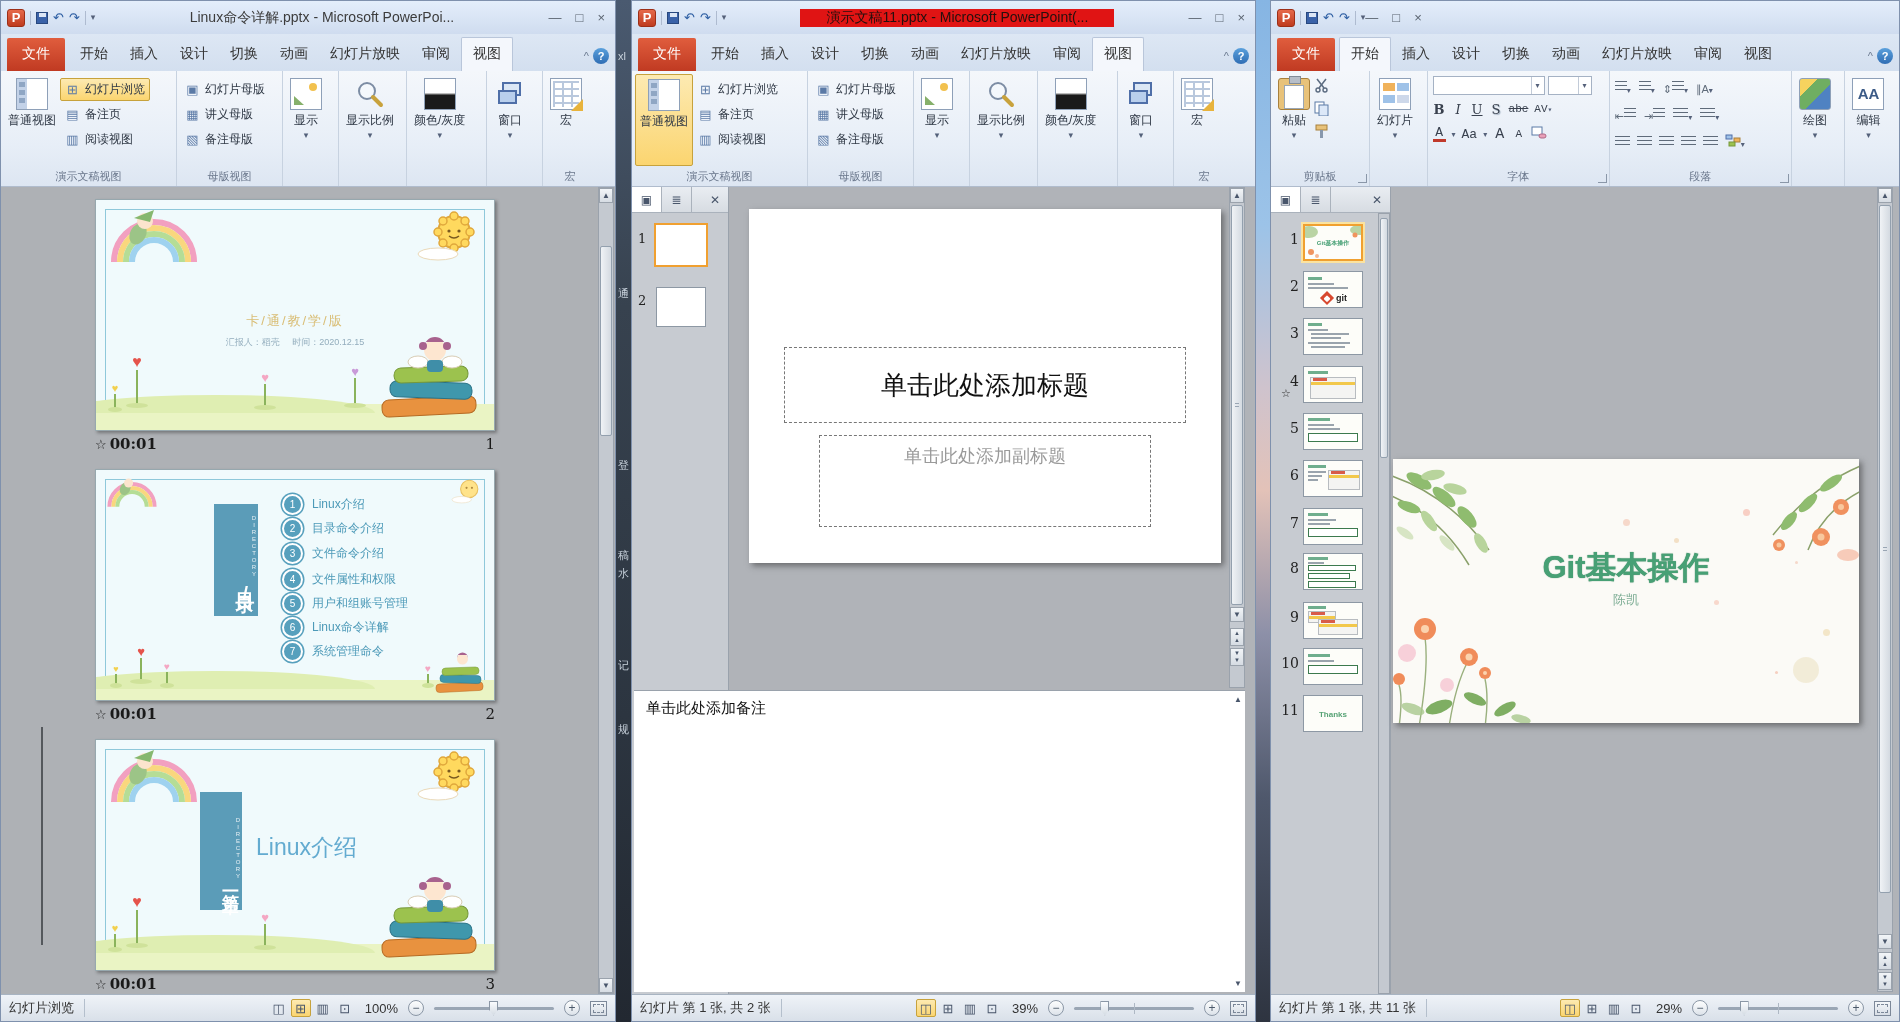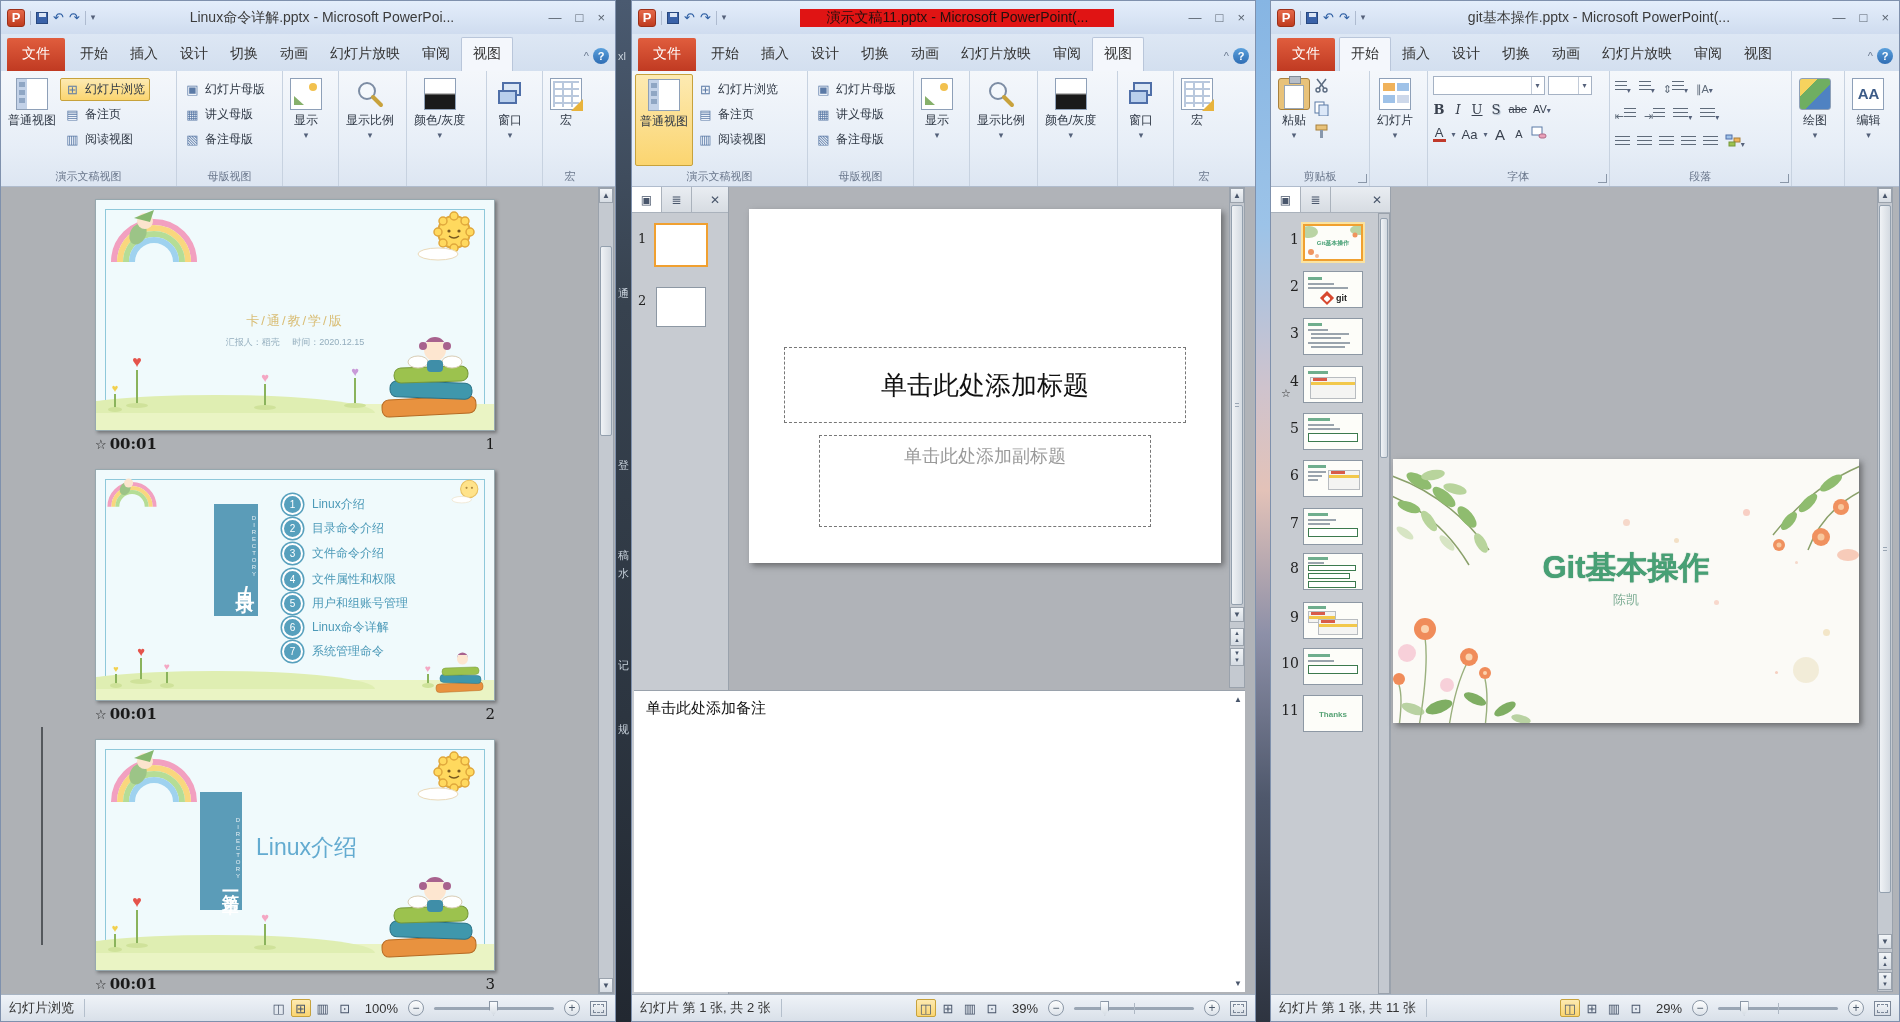--- a/index.html
+++ b/index.html
@@ -65,21 +65,21 @@
      display:flex;align-items:center;justify-content:center;}
   .ic-paste{background:#e8c27a;border:1px solid #a8803c;border-radius:3px;}
   .ic-paste::after{content:"";position:absolute;left:5px;top:6px;width:18px;height:22px;background:#fff;border:1px solid #9aa6b4;}
   .ic-paste::before{content:"";position:absolute;left:10px;top:-3px;width:10px;height:6px;background:#b7bec8;border:1px solid #828c98;z-index:1;}
   .ic-slides{background:#fff;border:1px solid #8ea0b8;}
   .ic-slides::after{content:"";position:absolute;left:3px;top:4px;width:12px;height:8px;background:#f0b25a;box-shadow:14px 0 0 #9fc2e8,0 12px 0 #9fc2e8,14px 12px 0 #cdd8ea;}
   
   .combo{height:19px;background:#fff;border:1px solid #a5b2c4;display:flex;align-items:center;justify-content:flex-end;}
   .combo .dd{width:13px;height:100%;border-left:1px solid #c2cbd8;display:flex;align-items:center;justify-content:center;font-size:8px;color:#55617a;}
   .fmtrow{display:flex;align-items:center;gap:6px;height:22px;font-size:13px;color:#39414e;}
-  .fmtrow .fi{min-width:13px;text-align:center;line-height:1;}
+  .fmtrow .fi{min-width:13px;text-align:center;line-height:1;font-family:Liberation Mono, monospace;}
   .li{width:15px;height:12px;background:repeating-linear-gradient(to bottom,#5f6b7a 0 1.5px,transparent 1.5px 4px);display:inline-block;}
   .li.sm{width:12px;}
   .ddm{font-size:8px;color:#55617a;}
   
   .content{position:absolute;left:0;right:0;top:186px;bottom:27px;background:#aeb1b5;overflow:hidden;}
   .sbar{position:absolute;left:0;right:0;bottom:0;height:27px;background:linear-gradient(#eff3f8,#d9e0e9);
     border-top:1px solid #a8b4c2;display:flex;align-items:center;font-size:13px;color:#333;padding:0 8px;gap:10px;}
   .ssep{width:1px;height:18px;background:#b4bfcc;}
   .sspacer{flex:1;}
   .viewicons{display:flex;align-items:center;gap:2px;}
@@ -748,21 +748,20 @@
     <div class="titlebar">
       <div class="qat">
         <span class="applogo">P</span>
         <span class="qsep"></span>
         <span class="qsave"></span>
         <span class="qico">↶</span>
         <span class="qico">↷</span>
         <span class="qsep"></span>
         <span class="qico" style="font-size:9px;color:#55617a;">▾</span>
       </div>
-      <span class="tbtitle">git基本操作.pptx - Microsoft PowerPoint(...</span>
       <div class="winbtns">
         <span>—</span>
         <span>□</span>
         <span>×</span>
       </div>
     </div>
     <div class="tabrow">
       <span class="tab filetab">文件</span>
       <span class="tab active">开始</span>
       <span class="tab">插入</span>

